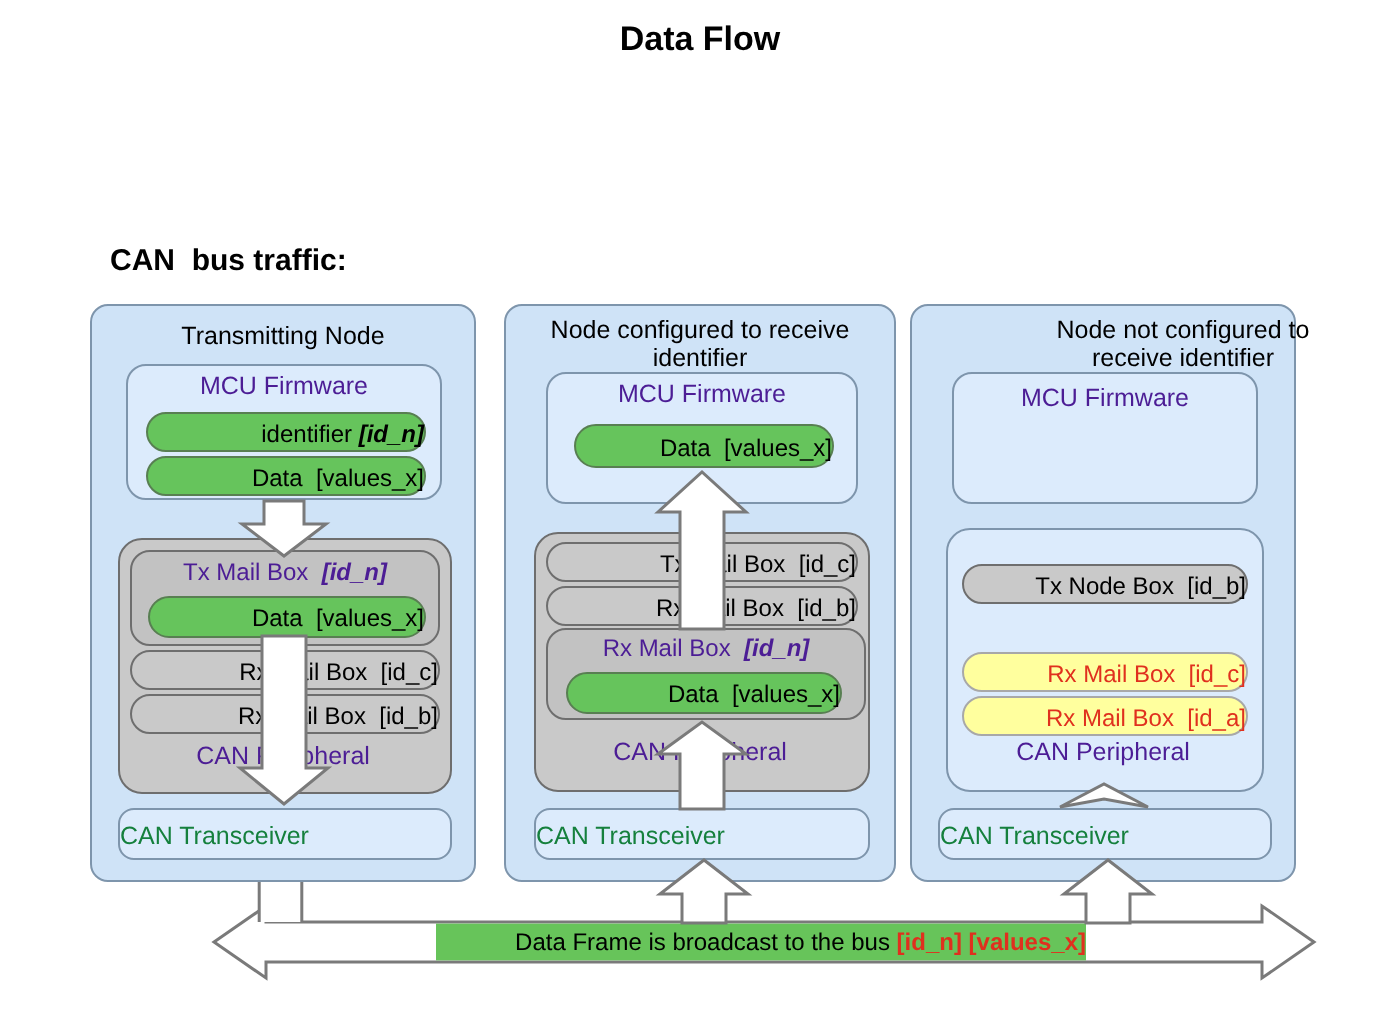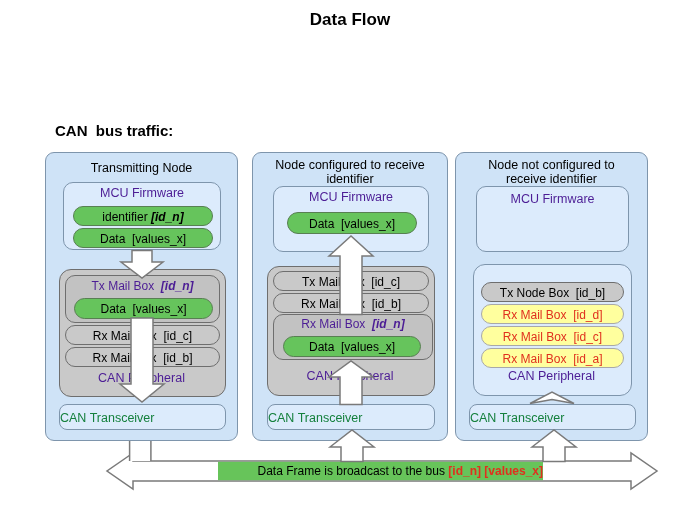--- a/index.html
+++ b/index.html
@@ -16,21 +16,21 @@
   .abs{position:absolute;}
   #main-title{top:10px;left:0;width:700px;text-align:center;font-size:17px;font-weight:bold;color:#000;}
   #subtitle{top:122px;left:55px;font-size:15px;font-weight:bold;color:#000;white-space:pre;}
   .panel{background:var(--panel-bg);border:1.5px solid var(--panel-border);border-radius:9px;}
   .node-title{left:0;width:100%;text-align:center;font-size:12.5px;line-height:14px;color:#000;}
   .bluebox{background:var(--box-bg);border:1px solid var(--box-border);border-radius:10px;}
   .graybox{background:var(--gray-bg);border:1px solid var(--gray-border);border-radius:12px;}
   .graybox-inner{background:var(--gray-inner);border:1px solid var(--gray-border);border-radius:10px;}
   .bluebox-inner{background:var(--box-bg);border:1px solid var(--box-border);border-radius:12px;}
   .boxlabel{left:0;width:100%;text-align:center;font-size:12.5px;color:#4c1d95;white-space:pre;}
-  .pill{border-radius:11px;text-align:center;font-size:12px;color:#000;white-space:pre;}
+  .pill{border-radius:11px;text-align:right;font-size:12px;color:#000;white-space:pre;}
   .pill.green{background:var(--green);border:1px solid var(--green-border);}
   .pill.gray{background:var(--gray-bg);border:1px solid var(--gray-border);}
   .pill.yellow{background:var(--yellow);border:1px solid var(--yellow-border);color:var(--red);}
   .em{font-weight:bold;font-style:italic;}
   .transceiver{text-align:left;font-size:12.5px;color:#15803d;}
   .arrow-svg{pointer-events:none;}
   .arrow{fill:#ffffff;stroke:var(--arrow-stroke);stroke-width:1.5;stroke-linejoin:miter;}
   #bus-label{top:461px;left:218px;width:325px;height:20px;line-height:20px;text-align:right;
              font-size:12px;white-space:pre;z-index:6;}
   #bus-label .ids{color:var(--red);font-weight:bold;}
@@ -94,30 +94,29 @@
 
     <div class="abs bluebox transceiver lh26" style="left:14px;top:251px;width:168px;height:26px;border-radius:8px;">CAN Transceiver</div>
 
     <svg class="abs arrow-svg" style="left:0;top:0;z-index:4;" width="196" height="289" viewBox="0 0 196 289">
       <polygon class="arrow" points="76,103 98,83 120,103 109,103 109,161.5 87,161.5 87,103"></polygon>
       <polygon class="arrow" points="76,224 98,208 120,224 109,224 109,251.5 87,251.5 87,224"></polygon>
     </svg>
   </div>
 
   <div class="abs panel" style="left:455px;top:152px;width:193px;height:289px;">
-    <div class="abs node-title" style="top:5px;padding:0 14px;">Node not configured to receive identifier</div>
+    <div class="abs node-title" style="top:5px;padding:0 14px;margin-left:40px;">Node not configured to receive identifier</div>
 
     <div class="abs bluebox" style="left:20px;top:33px;width:153px;height:66px;">
       <div class="abs boxlabel" style="top:5px;">MCU Firmware</div>
     </div>
 
     <div class="abs bluebox-inner" style="left:17px;top:111px;width:159px;height:132px;"></div>
 
     <div class="abs pill gray lh20" style="left:25px;top:129px;width:143px;height:20px;">Tx Node Box  [id_b]</div>
-    <div class="abs pill yellow lh20" style="left:25px;top:151px;width:143px;height:20px;">Rx Mail Box  [id_d]</div>
     <div class="abs pill yellow lh20" style="left:25px;top:173px;width:143px;height:20px;">Rx Mail Box  [id_c]</div>
     <div class="abs pill yellow lh20" style="left:25px;top:195px;width:143px;height:20px;">Rx Mail Box  [id_a]</div>
 
     <div class="abs boxlabel" style="top:216px;">CAN Peripheral</div>
 
     <div class="abs bluebox transceiver lh26" style="left:13px;top:251px;width:167px;height:26px;border-radius:8px;">CAN Transceiver</div>
 
     <svg class="abs arrow-svg" style="left:0;top:0;z-index:4;" width="193" height="289" viewBox="0 0 193 289">
       <polygon class="arrow" points="74,250.5 96,239 118,250.5 96,246.5"></polygon>
     </svg>

